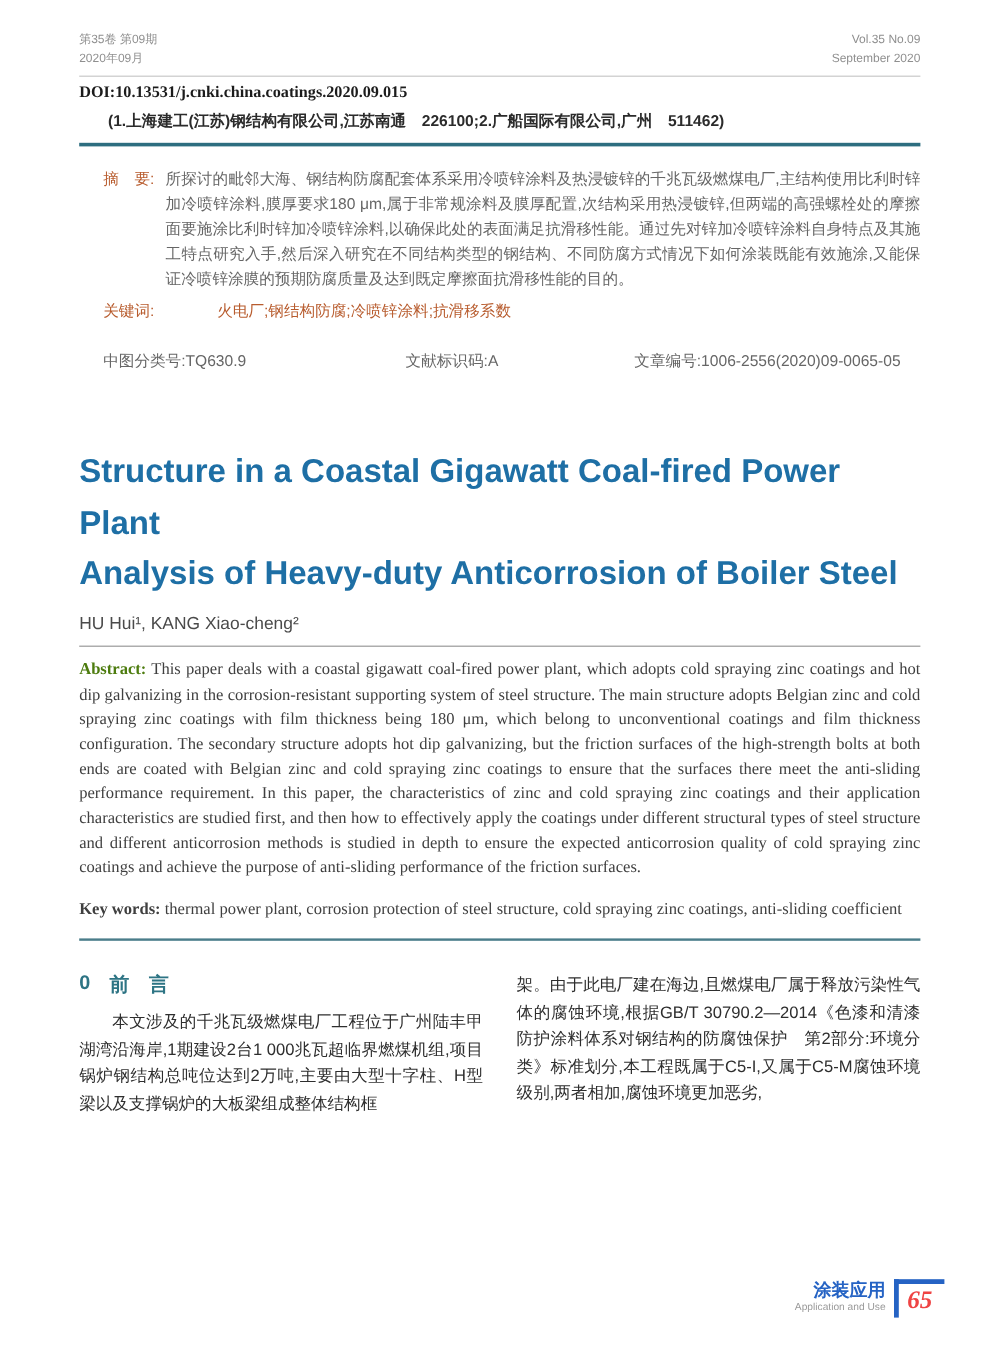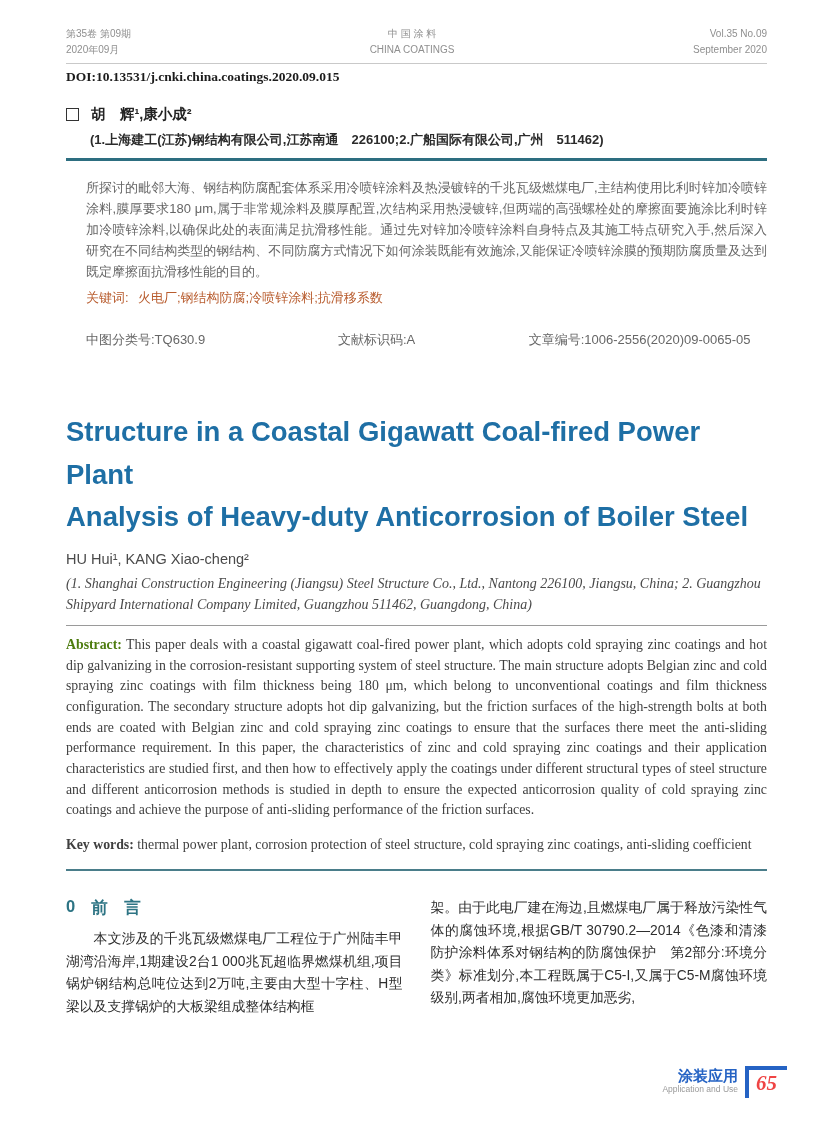--- a/index.html
+++ b/index.html
@@ -27,21 +27,21 @@
   .author-square{display:inline-block;width:11px;height:11px;
     border:1.6px solid #333;margin-right:12px;}
   .cn-affil{margin-top:7px;font-size:13px;font-weight:600;color:#2b2b2b;padding-left:24px;}
   .rule-teal{height:3px;background:#2d6e80;margin-top:9px;}
 
   
   .cn-abs{margin-top:16px;display:flex;font-size:13px;line-height:1.62;
     color:#666;padding-left:20px;}
   .cn-abs .lab{flex:0 0 52px;color:#b85c2e;white-space:nowrap;}
   .cn-abs .txt{flex:1;text-align:justify;}
-  .cn-keys{margin-top:6px;display:flex;font-size:13px;color:#b85c2e;padding-left:20px;line-height:1.6;}
+  .cn-keys{margin-top:6px;display:flex;font-size:13px;color:#b85c2e;padding-left:20px;line-height:1.6;gap:43px;}
   .cn-keys .lab{flex:0 0 52px;white-space:nowrap;}
   .cn-meta{margin-top:22px;display:flex;font-size:13px;color:#666;padding-left:20px;}
   .cn-meta span:nth-child(1){flex:0 0 37%;}
   .cn-meta span:nth-child(2){flex:0 0 28%;}
   .cn-meta span:nth-child(3){flex:1;}
 
   
   .en-title{margin-top:62px;color:#1e6fa5;font-weight:bold;
     font-size:27.5px;line-height:1.55;}
   .en-authors{margin-top:12px;font-size:14.5px;color:#4a4a4a;}
@@ -79,58 +79,50 @@
 </head>
 <body>
 
 <div class="page-inner">
 
   <div class="jheader">
     <div class="l">
       <div>第35卷 第09期</div>
       <div>2020年09月</div>
     </div>
-    <div class="c">
-      <div>中 国 涂 料</div>
-      <div>CHINA COATINGS</div>
-    </div>
     <div class="r">
       <div>Vol.35 No.09</div>
       <div>September 2020</div>
     </div>
   </div>
   <div class="doi">DOI:10.13531/j.cnki.china.coatings.2020.09.015</div>
 
 
-  <div class="cn-authors">
-    <span class="author-square"></span>
-    <span>胡　辉¹,康小成²</span>
-  </div>
   <div class="cn-affil">(1.上海建工(江苏)钢结构有限公司,江苏南通　226100;2.广船国际有限公司,广州　511462)</div>
   <div class="rule-teal"></div>
 
   <div class="cn-abs">
+    <span class="lab">摘　要:</span>
     <span class="txt">所探讨的毗邻大海、钢结构防腐配套体系采用冷喷锌涂料及热浸镀锌的千兆瓦级燃煤电厂,主结构使用比利时锌加冷喷锌涂料,膜厚要求180 μm,属于非常规涂料及膜厚配置,次结构采用热浸镀锌,但两端的高强螺栓处的摩擦面要施涂比利时锌加冷喷锌涂料,以确保此处的表面满足抗滑移性能。通过先对锌加冷喷锌涂料自身特点及其施工特点研究入手,然后深入研究在不同结构类型的钢结构、不同防腐方式情况下如何涂装既能有效施涂,又能保证冷喷锌涂膜的预期防腐质量及达到既定摩擦面抗滑移性能的目的。</span>
   </div>
   <div class="cn-keys">
     <span class="lab">关键词:</span>
     <span>火电厂;钢结构防腐;冷喷锌涂料;抗滑移系数</span>
   </div>
   <div class="cn-meta">
     <span>中图分类号:TQ630.9</span>
     <span>文献标识码:A</span>
     <span>文章编号:1006-2556(2020)09-0065-05</span>
   </div>
 
   <div class="en-title">
     <div>Structure in a Coastal Gigawatt Coal-fired Power Plant</div>
     <div>Analysis of Heavy-duty Anticorrosion of Boiler Steel</div>
   </div>
   <div class="en-authors">HU Hui¹, KANG Xiao-cheng²</div>
-  <div class="en-affil">(1. Shanghai Construction Engineering (Jiangsu) Steel Structure Co., Ltd., Nantong 226100, Jiangsu, China; 2. Guangzhou Shipyard International Company Limited, Guangzhou 511462, Guangdong, China)</div>
   <div class="rule-gray"></div>
 
   <p class="en-abs"><b>Abstract:</b> <span>This paper deals with a coastal gigawatt coal-fired power plant, which adopts cold spraying zinc coatings and hot dip galvanizing in the corrosion-resistant supporting system of steel structure. The main structure adopts Belgian zinc and cold spraying zinc coatings with film thickness being 180 μm, which belong to unconventional coatings and film thickness configuration. The secondary structure adopts hot dip galvanizing, but the friction surfaces of the high-strength bolts at both ends are coated with Belgian zinc and cold spraying zinc coatings to ensure that the surfaces there meet the anti-sliding performance requirement. In this paper, the characteristics of zinc and cold spraying zinc coatings and their application characteristics are studied first, and then how to effectively apply the coatings under different structural types of steel structure and different anticorrosion methods is studied in depth to ensure the expected anticorrosion quality of cold spraying zinc coatings and achieve the purpose of anti-sliding performance of the friction surfaces.</span></p>
   <p class="en-keys"><b>Key words:</b> <span>thermal power plant, corrosion protection of steel structure, cold spraying zinc coatings, anti-sliding coefficient</span></p>
   <div class="rule-teal2"></div>
 
   <div class="cols">
     <div class="col">
       <div class="sec-head">
         <span>0</span>

